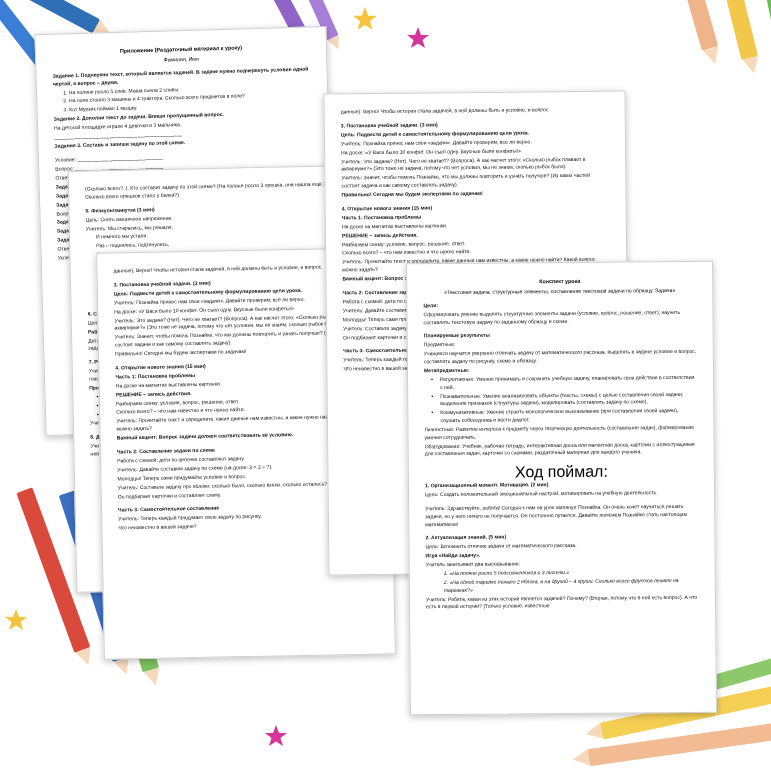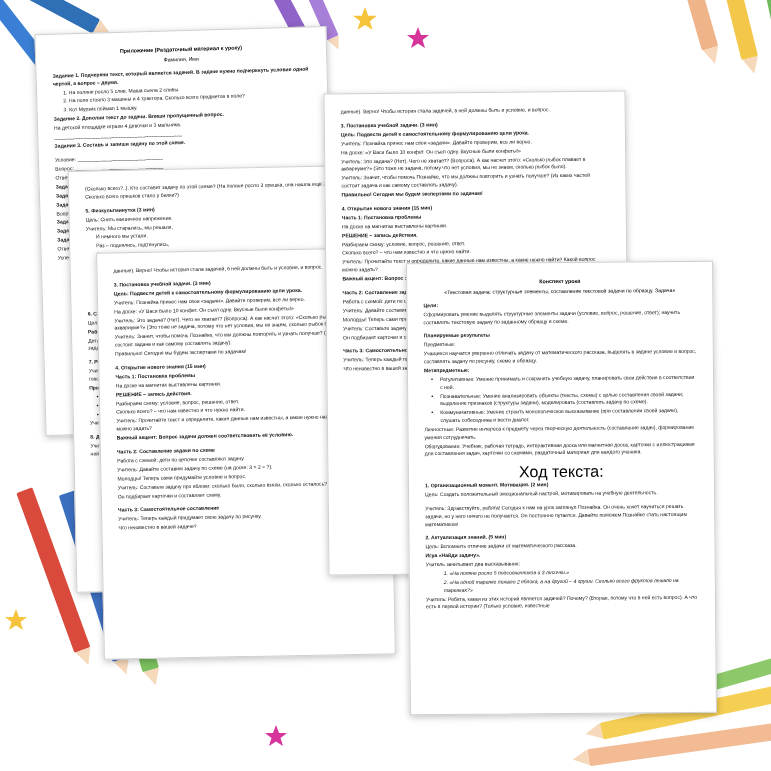--- a/index.html
+++ b/index.html
@@ -258,21 +258,21 @@
       <p class="l">Предметные:</p>
       <p class="l">Учащиеся научатся уверенно отличать задачу от математического рассказа, выделять в задаче условие и вопрос, составлять задачу по рисунку, схеме и образцу.</p>
       <p class="l b">Метапредметные:</p>
       <p class="l bullet">Регулятивные: Умение принимать и сохранять учебную задачу, планировать свои действия в соответствии с ней.</p>
       <p class="l bullet">Познавательные: Умение анализировать объекты (тексты, схемы) с целью составления своей задачи; выделение признаков (структуры задачи), моделировать (составлять задачу по схеме).</p>
       <p class="l bullet">Коммуникативные: Умение строить монологическое высказывание (при составлении своей задачи), слушать собеседника и вести диалог.</p>
       <p class="l"><span>Личностные:</span> <span>Развитие интереса к предмету через творческую деятельность (составление задач), формирование умения сотрудничать.</span></p>
       <p class="l"><span>Оборудование:</span> <span>Учебник, рабочая тетрадь, интерактивная доска или магнитная доска, карточки с иллюстрациями для составления задач, карточки со схемами, раздаточный материал для каждого ученика.</span></p>
       <div class="spacer"></div>
 
-      <div class="centerline"><span class="l b">Ход текста:</span></div>
+      <div class="centerline"><span class="l b">Ход поймал:</span></div>
       <p class="l b">1. Организационный момент. Мотивация. (2 мин)</p>
       <p class="l">Цель: Создать положительный эмоциональный настрой, мотивировать на учебную деятельность.</p>
       <div class="spacer"></div>
       <p class="l">Учитель: Здравствуйте, ребята! Сегодня к нам на урок заглянул Познайка. Он очень хочет научиться решать задачи, но у него ничего не получается. Он постоянно путается. Давайте поможем Познайке стать настоящим математиком!</p>
       <div class="spacer"></div>
       <p class="l b">2. Актуализация знаний. (5 мин)</p>
       <p class="l">Цель: Вспомнить отличие задачи от математического рассказа.</p>
       <p class="l b">Игра «Найди задачу».</p>
       <p class="l">Учитель зачитывает два высказывания:</p>
       <p class="l i ind2">1. «На поляне росло 5 подсолнечников и 3 лисички.»</p>

